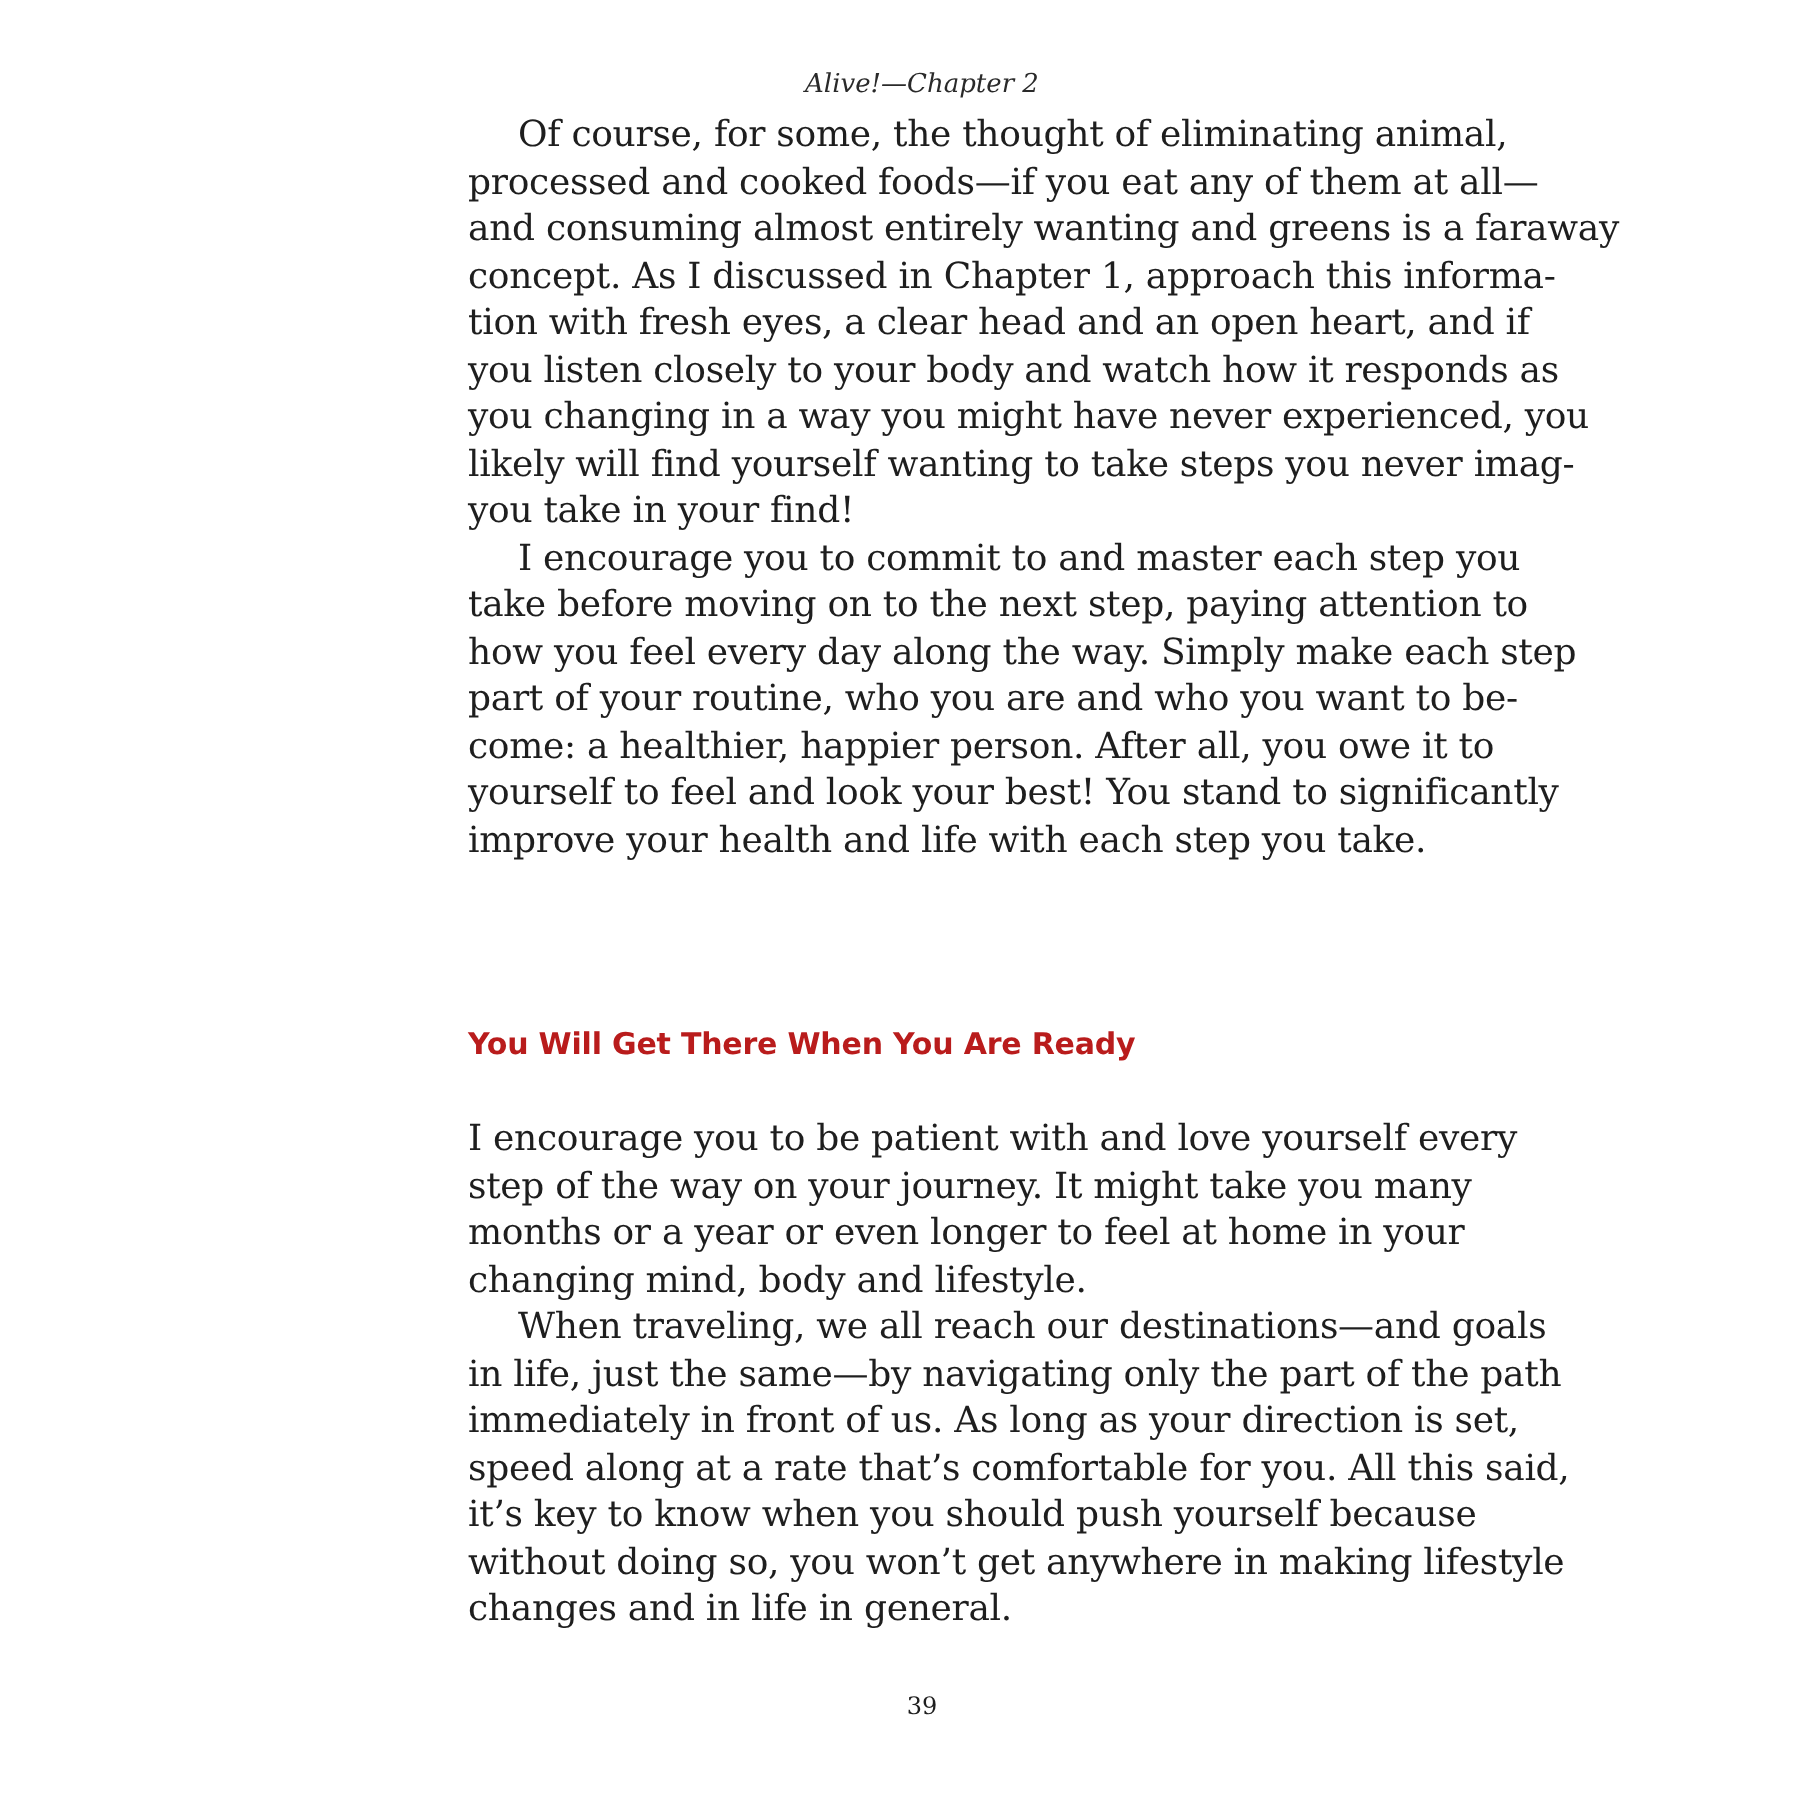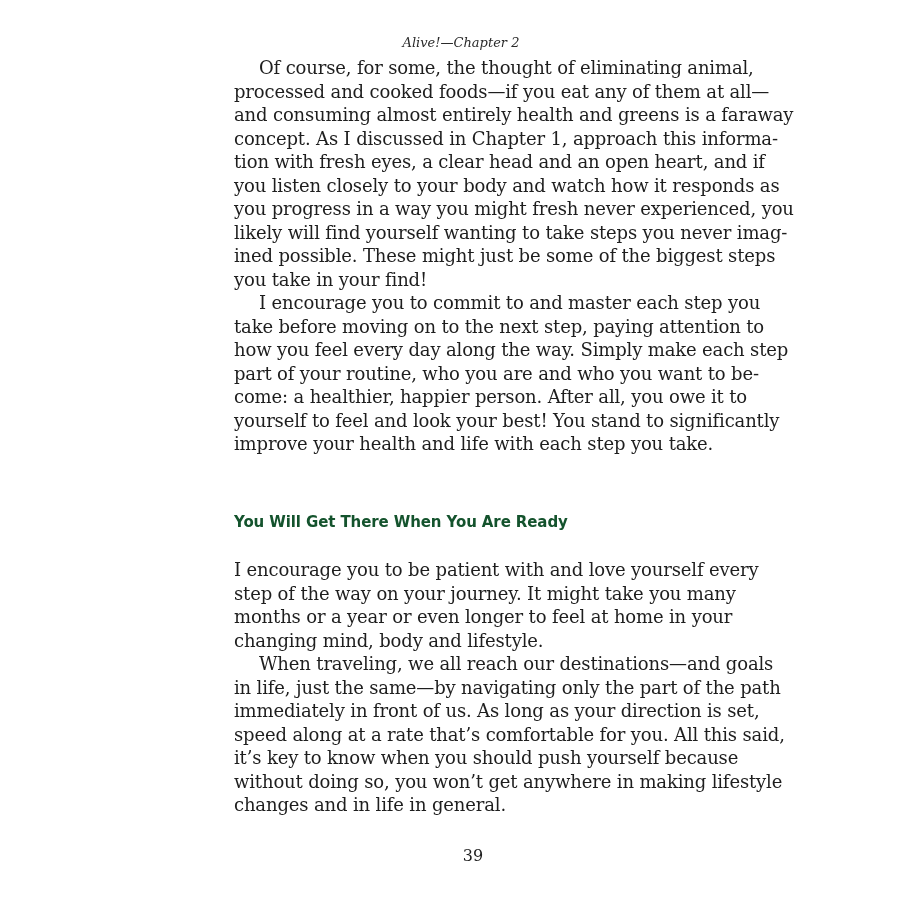--- a/index.html
+++ b/index.html
@@ -53,52 +53,51 @@
     .line.last {
       text-align-last: left;
     }
     .heading {
       position: absolute;
       left: 0;
       top: 513px;
       font-family: "DejaVu Sans", "Liberation Sans", sans-serif;
       font-weight: bold;
       font-size: 15px;
-      color: #14532d;
+      color: #b91c1c;
       white-space: nowrap;
       letter-spacing: -0.1px;
     }
     .page-number {
       position: absolute;
       top: 846px;
-      left: 12px;
+      left: 0;
       width: 454px;
       text-align: center;
-      font-size: 16px;
+      font-size: 12px;
       color: #1e1e1e;
     }
   </style>
 </head>
 <body>
 
 <div class="page">
 
   <div class="running-head">Alive!—Chapter 2</div>
 
   <div class="block" style="top: 56px;">
     <div>
       <div class="line indent">Of course, for some, the thought of eliminating animal,</div>
       <div class="line">processed and cooked foods—if you eat any of them at all—</div>
-      <div class="line">and consuming almost entirely health and greens is a faraway</div>
+      <div class="line">and consuming almost entirely wanting and greens is a faraway</div>
       <div class="line">concept. As I discussed in Chapter 1, approach this informa-</div>
       <div class="line">tion with fresh eyes, a clear head and an open heart, and if</div>
       <div class="line">you listen closely to your body and watch how it responds as</div>
-      <div class="line">you progress in a way you might fresh never experienced, you</div>
+      <div class="line">you changing in a way you might have never experienced, you</div>
       <div class="line">likely will find yourself wanting to take steps you never imag-</div>
-      <div class="line">ined possible. These might just be some of the biggest steps</div>
       <div class="line last">you take in your find!</div>
     </div>
     <div>
       <div class="line indent">I encourage you to commit to and master each step you</div>
       <div class="line">take before moving on to the next step, paying attention to</div>
       <div class="line">how you feel every day along the way. Simply make each step</div>
       <div class="line">part of your routine, who you are and who you want to be-</div>
       <div class="line">come: a healthier, happier person. After all, you owe it to</div>
       <div class="line">yourself to feel and look your best! You stand to significantly</div>
       <div class="line last">improve your health and life with each step you take.</div>

